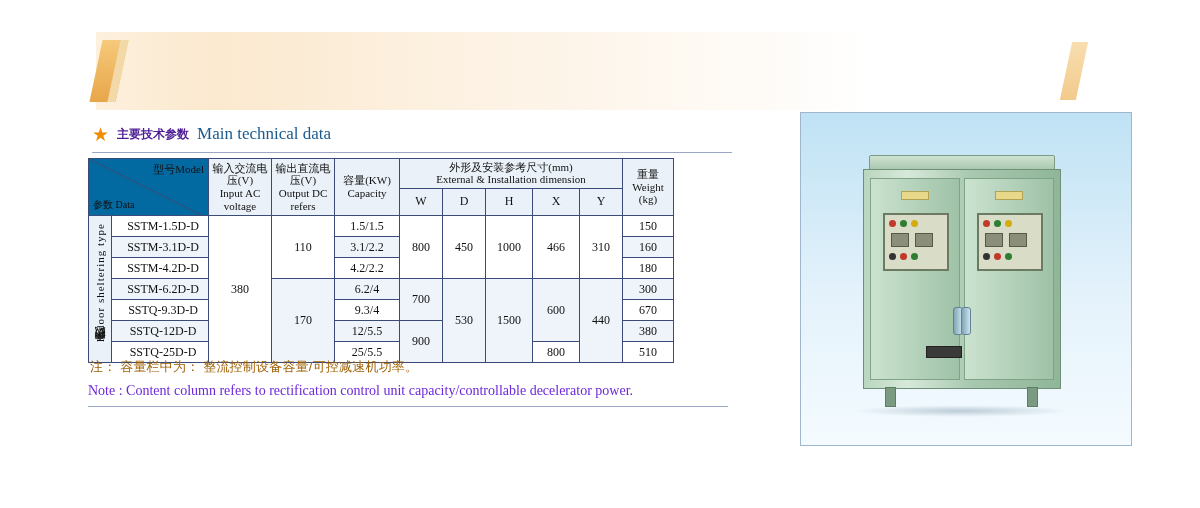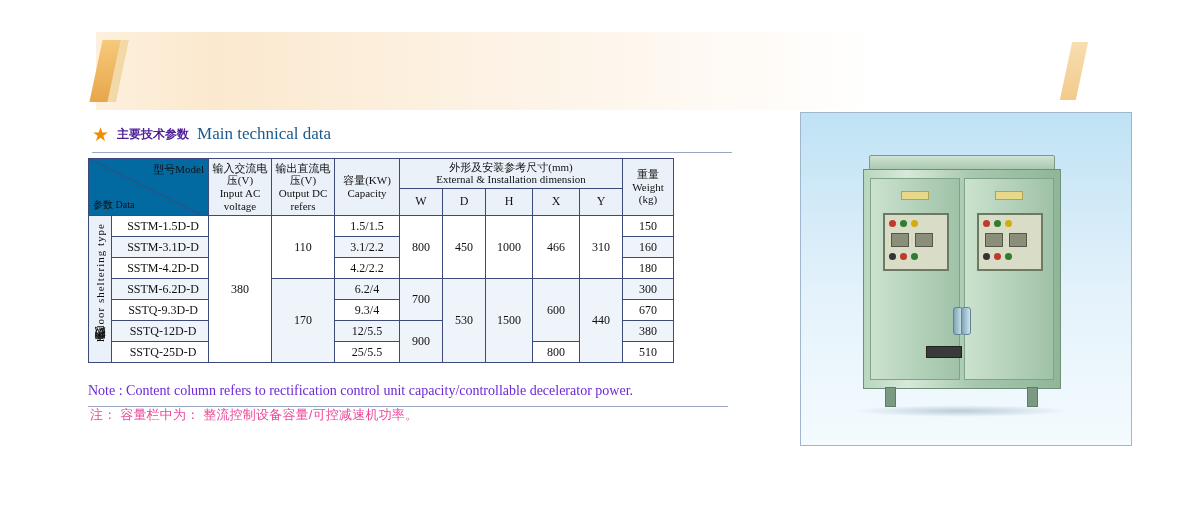--- a/index.html
+++ b/index.html
@@ -199,23 +199,22 @@
 
   .model-col { width: 90px; text-align: left; padding-left: 6px !important; margin-left: 24px; }
 
   
   .note-cn {
     position: absolute;
     left: 90px;
     top: 358px;
     font-family: "Liberation Sans", sans-serif;
     font-size: 13px;
-    color: #ec4899;
+    color: #a16207;
     letter-spacing: .2px;
-    margin-top: 48px;
   }
   .note-en {
     position: absolute;
     left: 88px;
     top: 383px;
     font-family: "Liberation Serif", serif;
     font-size: 14px;
     color: #6d28d9;
   }
   .note-rule {

